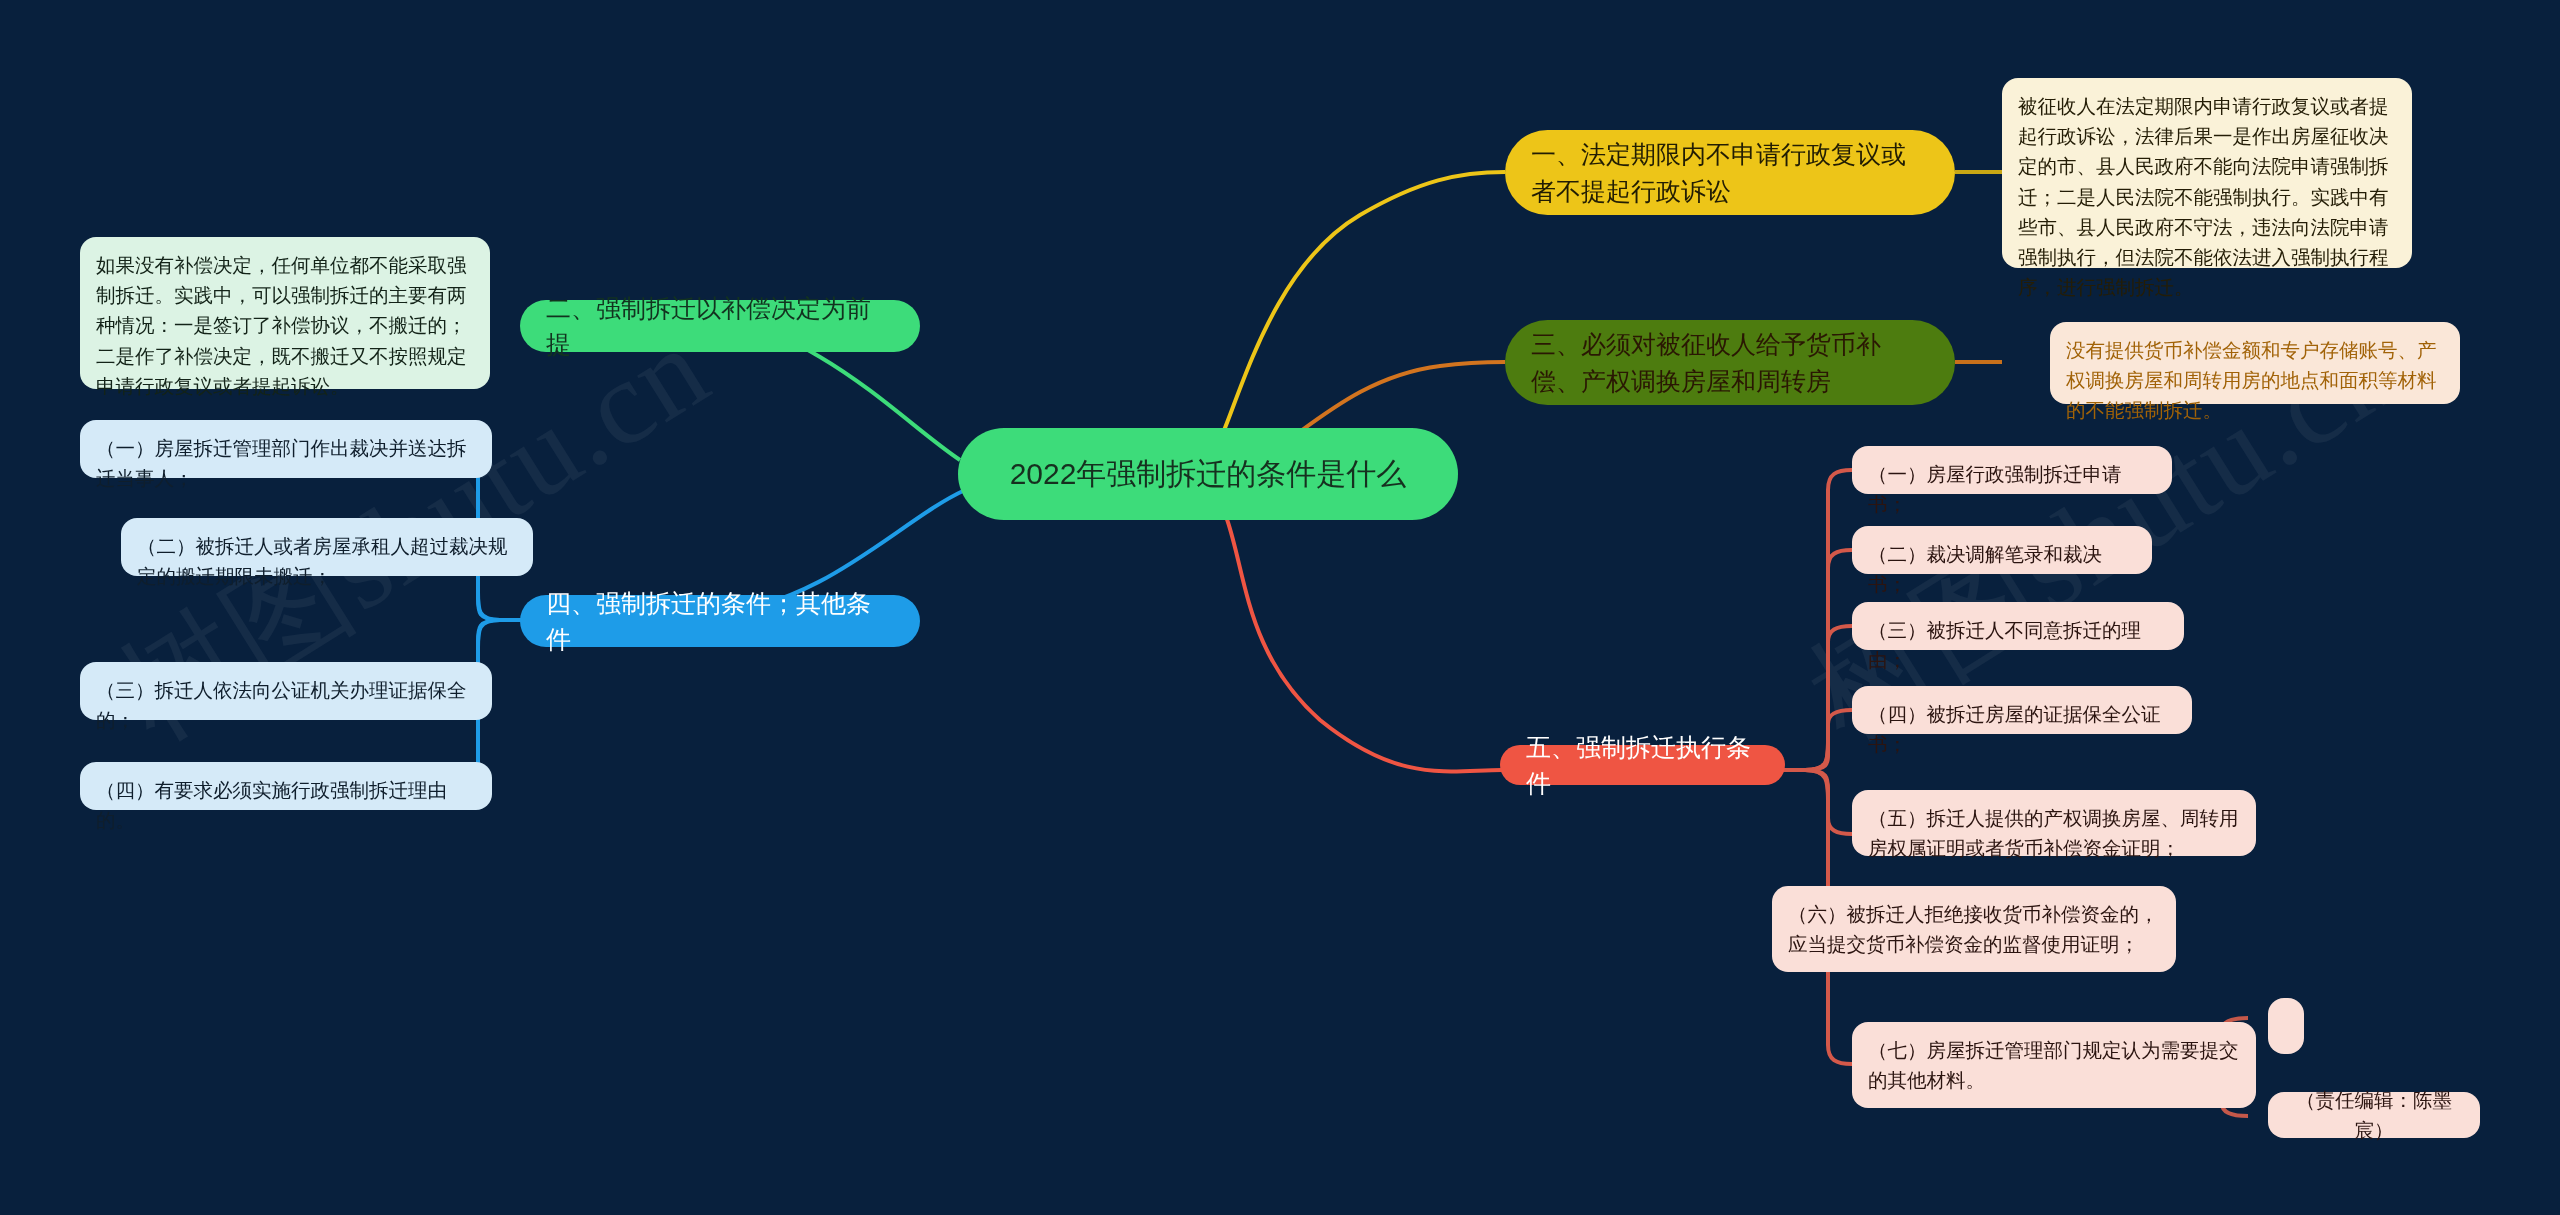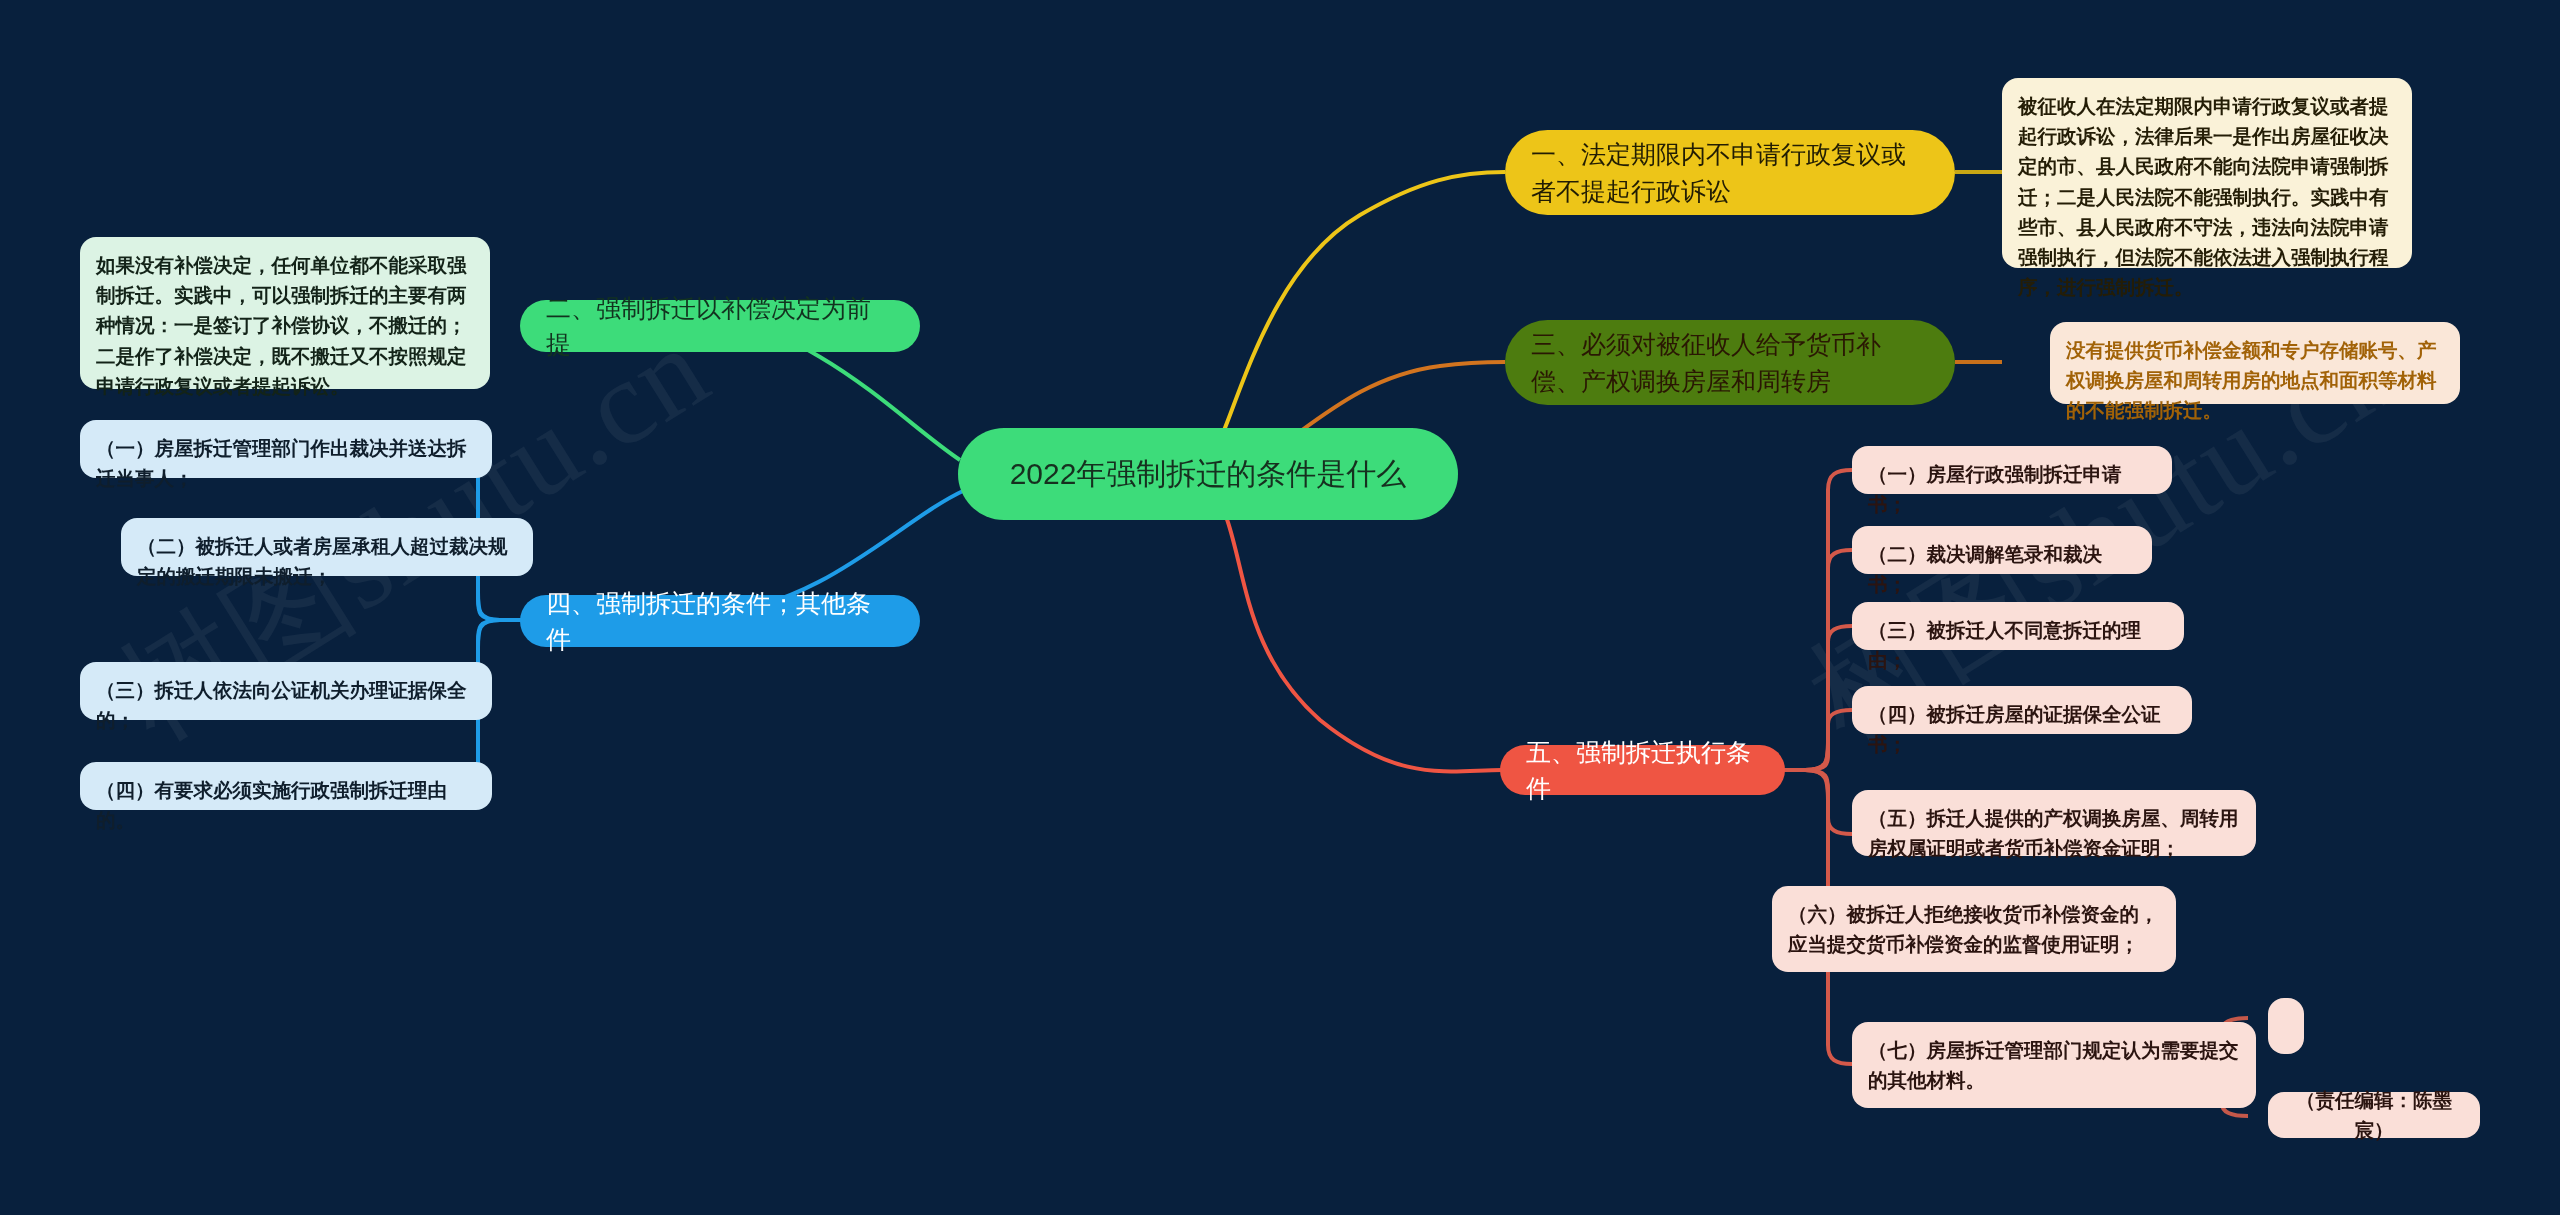--- a/index.html
+++ b/index.html
@@ -62,21 +62,21 @@
     line-height: 1.55;
     align-items: flex-start;
   }
   .n-leaf.greenlite  { background:#dcf3e4; color:#132318; }
   .n-leaf.yellowlite { background:#faf2d8; color:#241d06; }
   .n-leaf.orangelite { background:#fae7d8; color:#a16207;margin-left:48px; }
   .n-leaf.bluelite   { background:#d5eaf8; color:#0f1e2c; }
   .n-leaf.redlite    { background:#fadfd8; color:#2b1410; }
   .n-leaf.blank      { background:#fadfd8; }
 
-  .n-leaf .txt { display:block; width:100%;font-weight:bold; }
+  .n-leaf .txt { display:block; width:100%; }
 </style>
 </head>
 <body>
 
 <div id="stage">
 
   <div class="wm" style="left:90px; top:640px; transform: rotate(-32deg);">树图shutu.cn</div>
   <div class="wm" style="left:1780px; top:640px; transform: rotate(-32deg);">树图shutu.cn</div>
 
   <svg id="edges" viewBox="0 0 2560 1215">
@@ -151,21 +151,21 @@
   <div class="node n-leaf bluelite" style="left:96px; top:518px; width:412px; height:58px;margin-left:25px;">
     <span class="txt">（二）被拆迁人或者房屋承租人超过裁决规定的搬迁期限未搬迁；</span>
   </div>
   <div class="node n-leaf bluelite" style="left:80px; top:662px; width:412px; height:58px;">
     <span class="txt">（三）拆迁人依法向公证机关办理证据保全的；</span>
   </div>
   <div class="node n-leaf bluelite" style="left:80px; top:762px; width:412px; height:48px;">
     <span class="txt">（四）有要求必须实施行政强制拆迁理由的。</span>
   </div>
 
-  <div class="node n-topic red" style="left:1500px; top:745px; width:285px; height:50px; justify-content:center;">
+  <div class="node n-topic red" style="left:1500px; top:745px; width:285px; height:40px; justify-content:center;">
     <span>五、强制拆迁执行条件</span>
   </div>
 
   <div class="node n-leaf redlite" style="left:1852px; top:526px; width:300px; height:48px;">
     <span class="txt">（二）裁决调解笔录和裁决书；</span>
   </div>
   <div class="node n-leaf redlite" style="left:1852px; top:446px; width:320px; height:48px;">
     <span class="txt">（一）房屋行政强制拆迁申请书；</span>
   </div>
   <div class="node n-leaf redlite" style="left:1852px; top:602px; width:332px; height:48px;">

